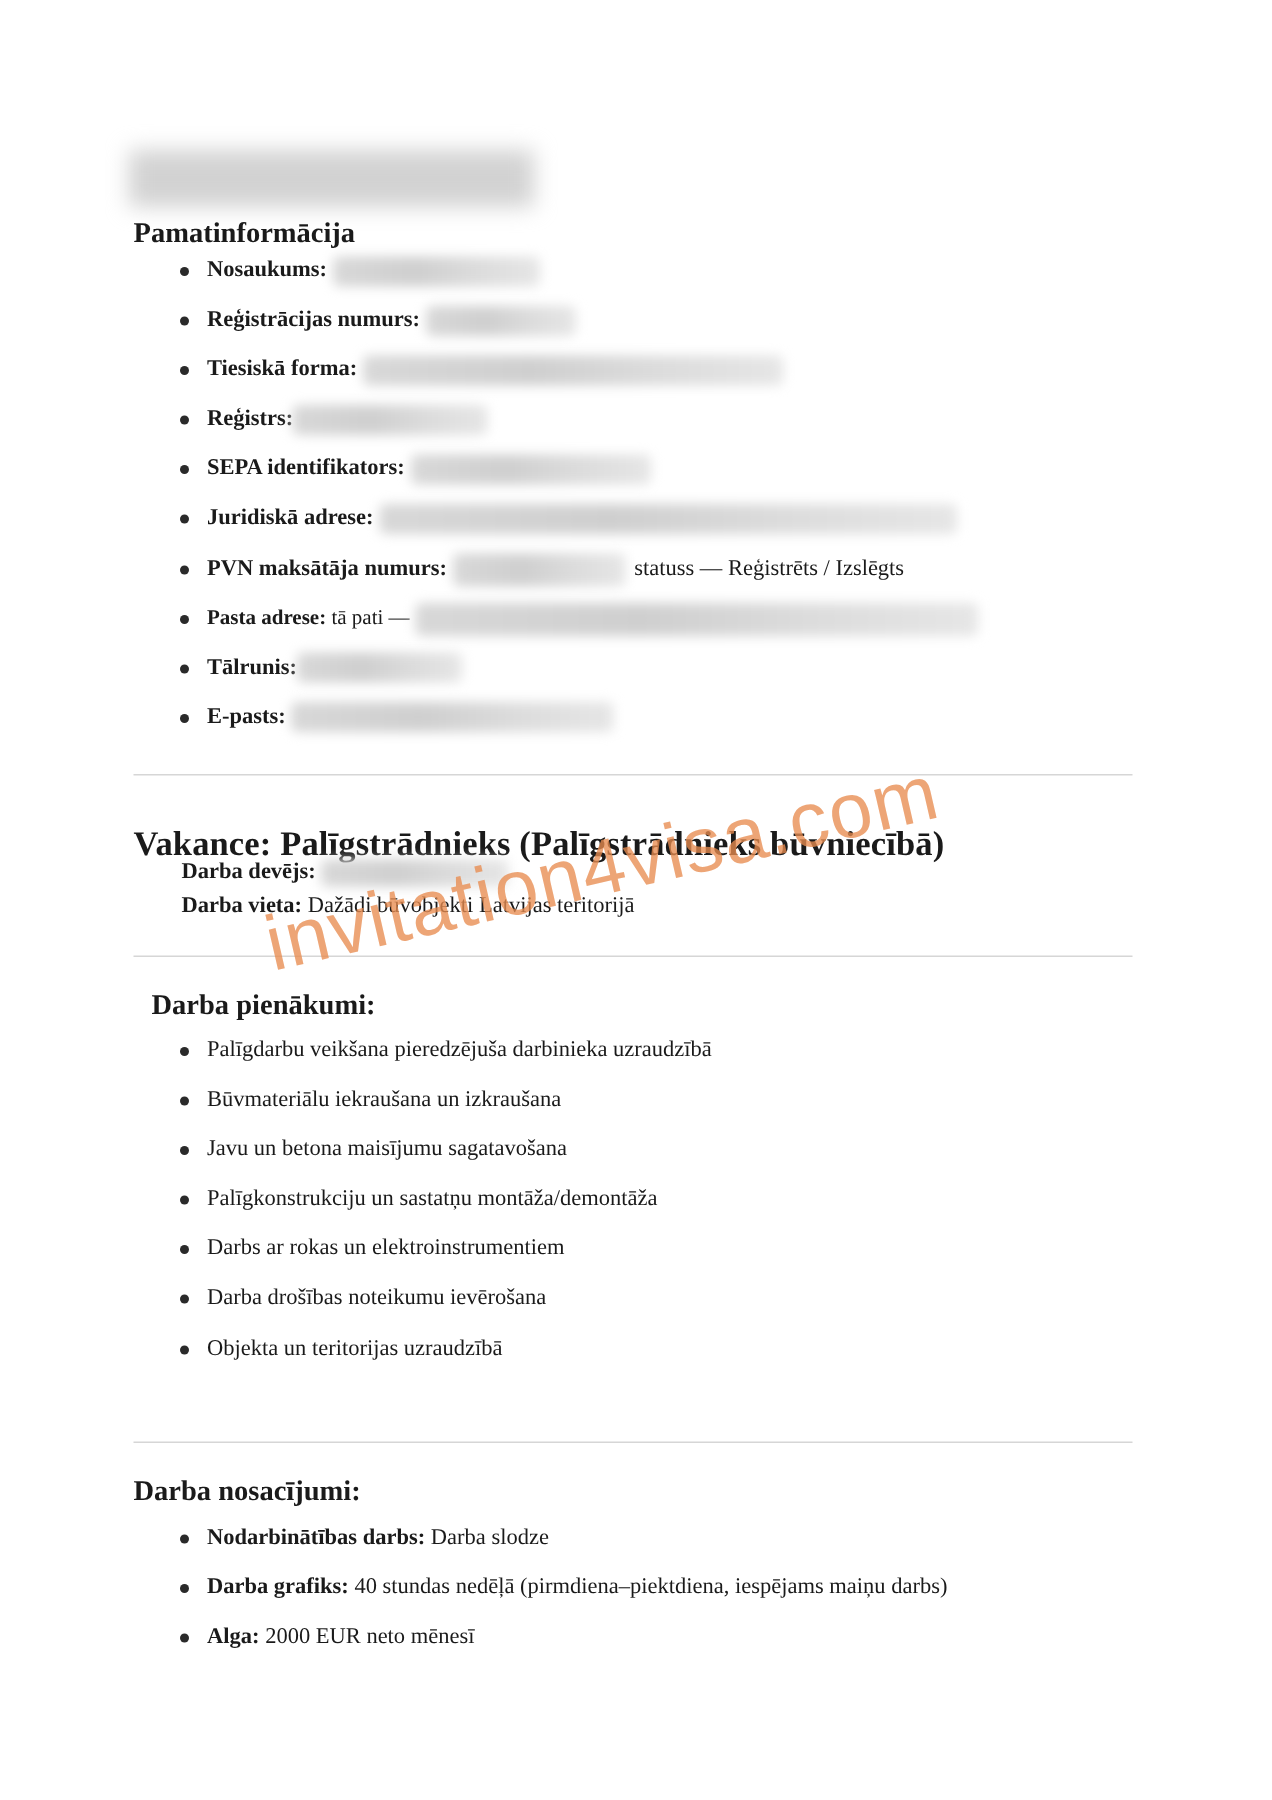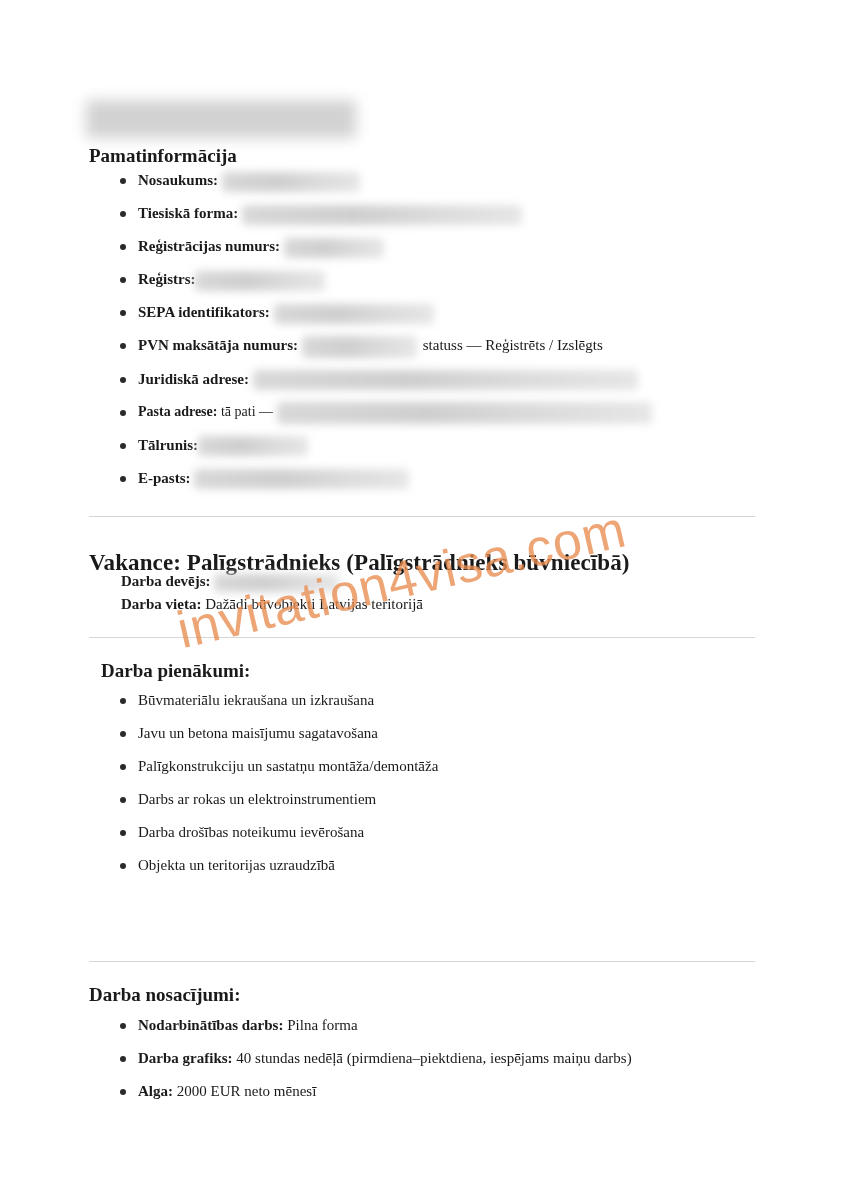--- a/index.html
+++ b/index.html
@@ -33,26 +33,26 @@
 <body>
 
 <div class="page">
 
   <div class="title-blur"></div>
 
   <h2 class="section" style="left:89px; top:145px;">Pamatinformācija</h2>
 
   <ul class="list" style="top:170px;">
     <li><span class="bullet"></span><span class="lbl">Nosaukums:</span> <span class="blur" style="width:138px;height:20px;"></span></li>
+    <li><span class="bullet"></span><span class="lbl">Reģistrācijas numurs:</span> <span class="blur" style="width:100px;height:20px;"></span></li>
     <li><span class="bullet"></span><span class="lbl">Tiesiskā forma:</span> <span class="blur" style="width:280px;height:20px;"></span></li>
-    <li><span class="bullet"></span><span class="lbl">Reģistrācijas numurs:</span> <span class="blur" style="width:100px;height:20px;"></span></li>
     <li><span class="bullet"></span><span class="lbl">Reģistrs:</span><span class="blur" style="width:130px;height:20px;"></span></li>
     <li><span class="bullet"></span><span class="lbl">SEPA identifikators:</span> <span class="blur" style="width:160px;height:20px;"></span></li>
+    <li><span class="bullet"></span><span class="lbl">Juridiskā adrese:</span> <span class="blur" style="width:385px;height:20px;"></span></li>
     <li><span class="bullet"></span><span class="lbl">PVN maksātāja numurs:</span> <span class="blur" style="width:115px;height:22px;margin-right:6px;"></span><span>statuss — Reģistrēts / Izslēgts</span></li>
-    <li><span class="bullet"></span><span class="lbl">Juridiskā adrese:</span> <span class="blur" style="width:385px;height:20px;"></span></li>
     <li style="font-size:14px;"><span class="bullet"></span><span class="lbl">Pasta adrese:</span> <span>tā pati —</span> <span class="blur" style="width:375px;height:22px;"></span></li>
     <li><span class="bullet"></span><span class="lbl">Tālrunis:</span><span class="blur" style="width:110px;height:20px;"></span></li>
     <li><span class="bullet"></span><span class="lbl">E-pasts:</span> <span class="blur" style="width:215px;height:20px;"></span></li>
   </ul>
 
   <div class="hr" style="top:516px;"></div>
 
   <h1 class="vacancy">Vakance: Palīgstrādnieks (Palīgstrādnieks būvniecībā)</h1>
 
   <div class="line" style="top:573px;">
@@ -62,32 +62,33 @@
   <div class="line" style="top:596px;">
     <span class="lbl">Darba vieta:</span>
     <span>Dažādi būvobjekti Latvijas teritorijā</span>
   </div>
 
   <div class="hr" style="top:637px;"></div>
 
   <h2 class="section" style="left:89px; top:660px;margin-left:12px;">Darba pienākumi:</h2>
 
   <ul class="list" style="top:690px;">
+    <li><span class="bullet"></span><span>Palīgdarbu veikšana pieredzējuša darbinieka uzraudzībā</span></li>
     <li><span class="bullet"></span><span>Būvmateriālu iekraušana un izkraušana</span></li>
     <li><span class="bullet"></span><span>Javu un betona maisījumu sagatavošana</span></li>
     <li><span class="bullet"></span><span>Palīgkonstrukciju un sastatņu montāža/demontāža</span></li>
     <li><span class="bullet"></span><span>Darbs ar rokas un elektroinstrumentiem</span></li>
     <li><span class="bullet"></span><span>Darba drošības noteikumu ievērošana</span></li>
     <li><span class="bullet"></span><span>Objekta un teritorijas uzraudzībā</span></li>
   </ul>
 
   <div class="hr" style="top:961px;"></div>
 
   <h2 class="section" style="left:89px; top:984px;text-align:right;">Darba nosacījumi:</h2>
 
   <ul class="list" style="top:1015px;">
-    <li><span class="bullet"></span><span class="lbl">Nodarbinātības darbs:</span> <span>Pilna forma</span></li>
+    <li><span class="bullet"></span><span class="lbl">Nodarbinātības darbs:</span> <span>Darba slodze</span></li>
     <li><span class="bullet"></span><span class="lbl">Darba grafiks:</span> <span>40 stundas nedēļā (pirmdiena–piektdiena, iespējams maiņu darbs)</span></li>
     <li><span class="bullet"></span><span class="lbl">Alga:</span> <span>2000 EUR neto mēnesī</span></li>
   </ul>
 
   <div class="watermark">invitation4visa.com</div>
 </div>
 
 </body></html>

